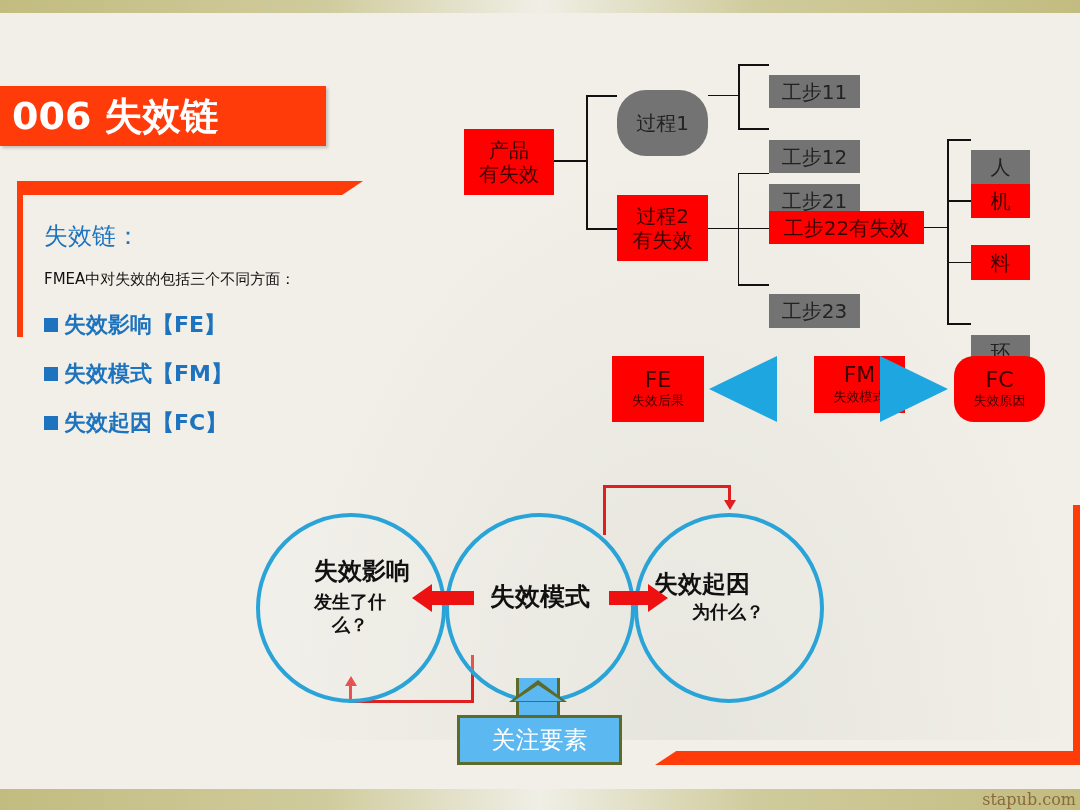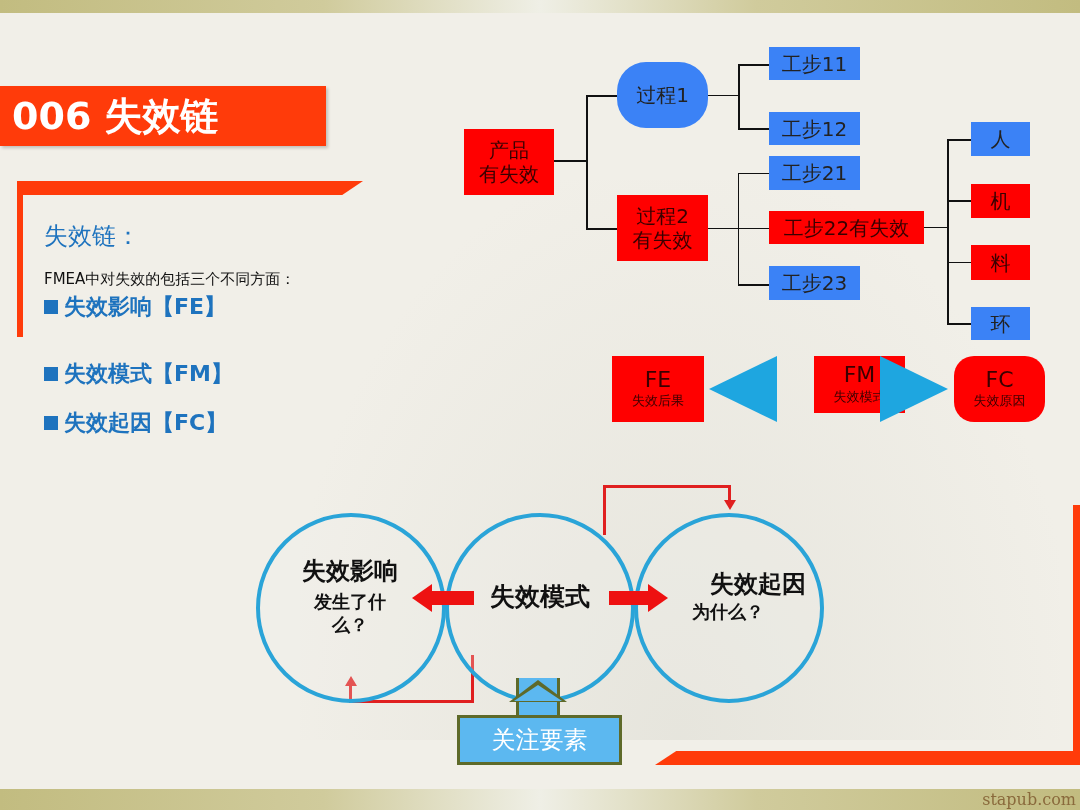--- a/index.html
+++ b/index.html
@@ -68,21 +68,21 @@
     color: #1e73be; font-size: 22px; font-weight: bold;
     display: flex; align-items: center;
   }
   .bullet .sq { display: inline-block; width: 14px; height: 14px; background: #1e73be; margin-right: 6px; }
 
   .node {
     position: absolute;
     display: flex; align-items: center; justify-content: center; text-align: center;
     font-size: 20px; color: #222; line-height: 1.2;
   }
-  .node.gray { background: #3b82f6; }
+  .node.gray { background: #737373; margin-top: 28px; }
   .node.red { background: #ff0000; color: #3a0000; }
   .line { position: absolute; background: #111; }
 
   .fx-box {
     position: absolute; background: #ff0000;
     display: flex; flex-direction: column; align-items: center; justify-content: center;
     color: #3a0000;
   }
   .fx-box .code { font-size: 22px; line-height: 1.1; }
   .fx-box .sub { font-size: 13px; }
@@ -110,21 +110,21 @@
 <div class="bg-fan"></div>
 
 <div class="title-bar"></div>
 <div class="title-text">006 失效链</div>
 
 <div class="frame-top"></div>
 <div class="frame-left"></div>
 
 <div class="sec-title">失效链：</div>
 <div class="sec-desc">FMEA中对失效的包括三个不同方面：</div>
-<div class="bullet" style="top:292px;">
+<div class="bullet" style="top:310px;">
   <span class="sq"></span>
   <span>失效影响【FE】</span>
 </div>
 <div class="bullet" style="top:359px;">
   <span class="sq"></span>
   <span>失效模式【FM】</span>
 </div>
 <div class="bullet" style="top:408px;">
   <span class="sq"></span>
   <span>失效起因【FC】</span>
@@ -186,27 +186,27 @@
 
 <div class="rline" style="left:471px; top:655px; width:3px; height:48px;"></div>
 <div class="rline" style="left:349px; top:700px; width:125px; height:3px;"></div>
 <div class="rline" style="left:349px; top:684px; width:3px; height:19px;"></div>
 <div style="position:absolute; left:345px; top:676px; width:0; height:0; border-left:6px solid transparent; border-right:6px solid transparent; border-bottom:10px solid #e02020;"></div>
 
 <div class="circle" style="left:256px; top:513px; width:190px; height:190px;"></div>
 <div class="circle" style="left:445px; top:513px; width:190px; height:190px;"></div>
 <div class="circle" style="left:634px; top:513px; width:190px; height:190px;"></div>
 
-<div class="ctext" style="left:290px; top:555px; width:120px; font-size:24px;">失效影响</div>
+<div class="ctext" style="left:290px; top:555px; width:120px; font-size:24px;text-align:right;">失效影响</div>
 <div class="ctext" style="left:290px; top:590px; width:120px; font-size:18px;">发生了什</div>
 <div class="ctext" style="left:290px; top:613px; width:120px; font-size:18px;">么？</div>
 
 <div class="ctext" style="left:480px; top:580px; width:120px; font-size:25px;">失效模式</div>
 
-<div class="ctext" style="left:698px; top:568px; width:120px; font-size:24px;">失效起因</div>
+<div class="ctext" style="left:642px; top:568px; width:120px; font-size:24px;">失效起因</div>
 <div class="ctext" style="left:668px; top:600px; width:120px; font-size:18px;">为什么？</div>
 
 <div style="position:absolute; left:430px; top:591px; width:44px; height:14px; background:#ee1111;"></div>
 <div style="position:absolute; left:412px; top:584px; width:0; height:0; border-top:14px solid transparent; border-bottom:14px solid transparent; border-right:20px solid #ee1111;"></div>
 <div style="position:absolute; left:609px; top:591px; width:40px; height:14px; background:#ee1111;"></div>
 <div style="position:absolute; left:648px; top:584px; width:0; height:0; border-top:14px solid transparent; border-bottom:14px solid transparent; border-left:20px solid #ee1111;"></div>
 
 <div style="position:absolute; left:516px; top:678px; width:44px; height:40px; background:#5cb8f0; border-left:3px solid #5e6a2a; border-right:3px solid #5e6a2a;"></div>
 <div style="position:absolute; left:509px; top:680px; width:58px; height:22px; background:#5e6a2a; clip-path: polygon(50% 0, 100% 100%, 0 100%);"></div>
 <div style="position:absolute; left:514px; top:685px; width:48px; height:16px; background:#5cb8f0; clip-path: polygon(50% 0, 100% 100%, 0 100%);"></div>

